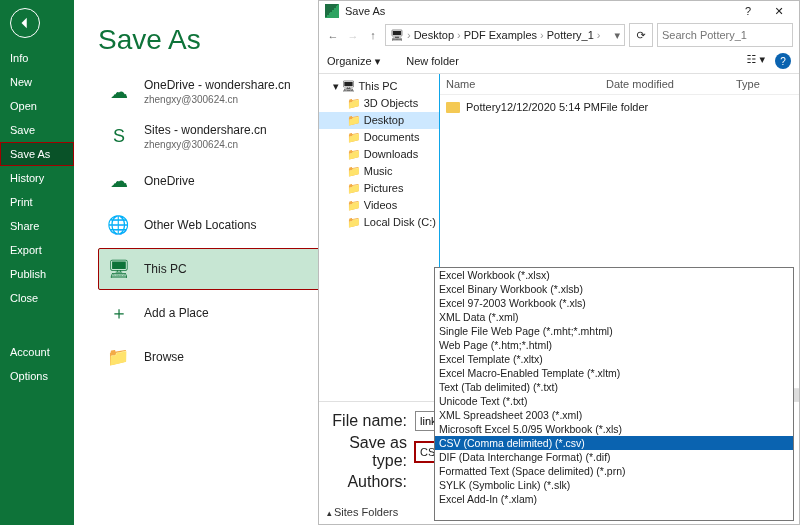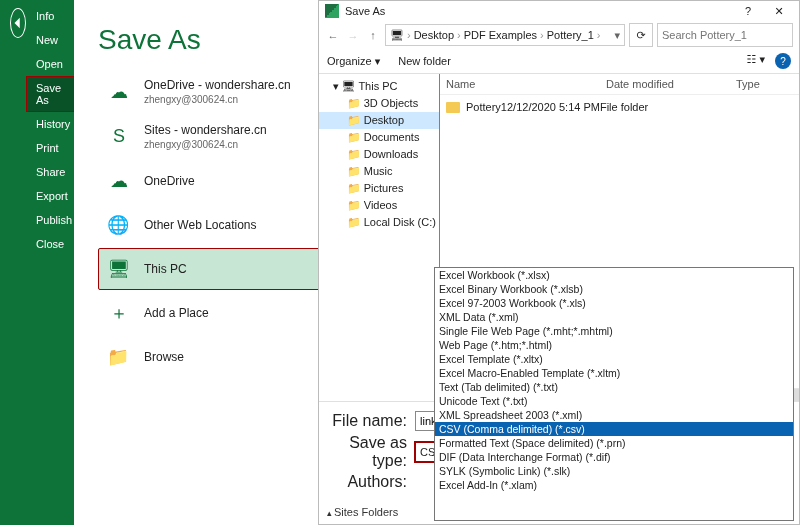--- a/index.html
+++ b/index.html
@@ -1,18 +1,18 @@
 <!DOCTYPE html>
 <html><head>
 <meta charset="utf-8">
 <style>
   html,body{margin:0;padding:0;font-family:"Segoe UI",Arial,sans-serif;font-size:11px;color:#222;width:800px;height:525px;overflow:hidden;background:#fff}
   .root{display:flex;width:800px;height:525px;position:relative}
   
-  .sidebar{width:74px;background:#0e7339;display:flex;flex-direction:row;padding-top:4px;color:#fff;font-size:11px}
+  .sidebar{width:74px;background:#0e7339;display:flex;flex-direction:column;padding-top:4px;color:#fff;font-size:11px}
   .back{width:28px;height:28px;border:1.5px solid #fff;border-radius:50%;margin:4px 0 8px 10px;display:flex;align-items:center;justify-content:center;cursor:pointer}
   .back svg{width:14px;height:14px;fill:#fff}
   .side-item{padding:6px 10px;cursor:pointer}
   .side-item.sel{background:#095228;outline:1px solid #a10000;outline-offset:-1px}
   .side-spacer{flex:0 0 30px}
   
   .midpanel{flex:0 0 244px;padding:24px 16px 0 24px;background:#fff}
   .title{font-size:28px;font-weight:300;color:#0e7339;margin-bottom:14px}
   .loc{display:flex;align-items:center;padding:8px 8px;border-radius:2px;cursor:pointer;margin:2px 0}
   .loc.sel{background:#c7e6d3;outline:1px solid #a10000;outline-offset:-1px}
@@ -25,21 +25,21 @@
   .dlg-titlebar .xicon{width:14px;height:14px;background:linear-gradient(135deg,#1d6f42 50%,#2ea361 50%);margin-right:6px}
   .winbtns span{width:28px;display:inline-block;text-align:center;cursor:pointer}
   .navrow{display:flex;align-items:center;padding:2px 6px;gap:4px}
   .navrow .arrow{width:16px;text-align:center;color:#666;cursor:pointer}
   .breadcrumb{flex:1;border:1px solid #ccc;height:20px;display:flex;align-items:center;padding:0 4px;gap:3px;font-size:11px}
   .breadcrumb .crumb{cursor:pointer}
   .breadcrumb .sep{color:#999}
   .refresh{width:22px;height:22px;border:1px solid #ccc;display:flex;align-items:center;justify-content:center;cursor:pointer}
   .search{width:126px;height:22px;border:1px solid #ccc;padding:0 4px;color:#888;font-size:11px}
   .toolbar{display:flex;align-items:center;padding:4px 8px;border-bottom:1px solid #e0e0e0;font-size:11px}
-  .toolbar .org{cursor:pointer;margin-right:18px}
+  .toolbar .org{cursor:pointer;margin-right:26px}
   .toolbar .nf{cursor:pointer}
   .toolbar .right{margin-left:auto;display:flex;gap:10px}
   .helpcircle{width:16px;height:16px;border-radius:50%;background:#0a63b0;color:#fff;display:flex;align-items:center;justify-content:center;font-size:10px;cursor:pointer}
   .body{display:flex;flex:1;min-height:0}
   .tree{width:120px;border-right:1px solid #0ea5e9;overflow:auto;padding:4px 0}
   .tree .node{padding:2px 4px 2px 14px;cursor:pointer;white-space:nowrap}
   .tree .node.lvl2{padding-left:28px}
   .tree .node.sel{background:#cde8ff}
   .filepane{flex:1;min-width:0;display:flex;flex-direction:column}
   .cols{display:flex;padding:4px 6px;border-bottom:1px solid #eee;color:#555;font-size:11px}
@@ -72,20 +72,21 @@
   <div class="sidebar">
     <div class="back">
       <svg viewBox="0 0 16 16">
           <path d="M10 2 4 8l6 6V2z"></path>
         </svg>
     </div>
     <div id="side-items">
         <div class="side-item">Info</div>
         <div class="side-item">New</div>
         <div class="side-item">Open</div>
+        <div class="side-item">Save</div>
         <div class="side-item sel">Save As</div>
         <div class="side-item">History</div>
         <div class="side-item">Print</div>
         <div class="side-item">Share</div>
         <div class="side-item">Export</div>
         <div class="side-item">Publish</div>
         <div class="side-item">Close</div>
       </div>
     <div class="side-spacer"></div>
     <div id="side-footer">
@@ -240,19 +241,20 @@
       <div class="opt">Excel Binary Workbook (*.xlsb)</div>
       <div class="opt">Excel 97-2003 Workbook (*.xls)</div>
       <div class="opt">XML Data (*.xml)</div>
       <div class="opt">Single File Web Page (*.mht;*.mhtml)</div>
       <div class="opt">Web Page (*.htm;*.html)</div>
       <div class="opt">Excel Template (*.xltx)</div>
       <div class="opt">Excel Macro-Enabled Template (*.xltm)</div>
       <div class="opt">Text (Tab delimited) (*.txt)</div>
       <div class="opt">Unicode Text (*.txt)</div>
       <div class="opt">XML Spreadsheet 2003 (*.xml)</div>
+      <div class="opt">Microsoft Excel 5.0/95 Workbook (*.xls)</div>
       <div class="opt sel">CSV (Comma delimited) (*.csv)</div>
+      <div class="opt">DIF (Data Interchange Format) (*.dif)</div>
       <div class="opt">Formatted Text (Space delimited) (*.prn)</div>
-      <div class="opt">DIF (Data Interchange Format) (*.dif)</div>
       <div class="opt">SYLK (Symbolic Link) (*.slk)</div>
       <div class="opt">Excel Add-In (*.xlam)</div>
     </div>
 </div>
 
 </body></html>

